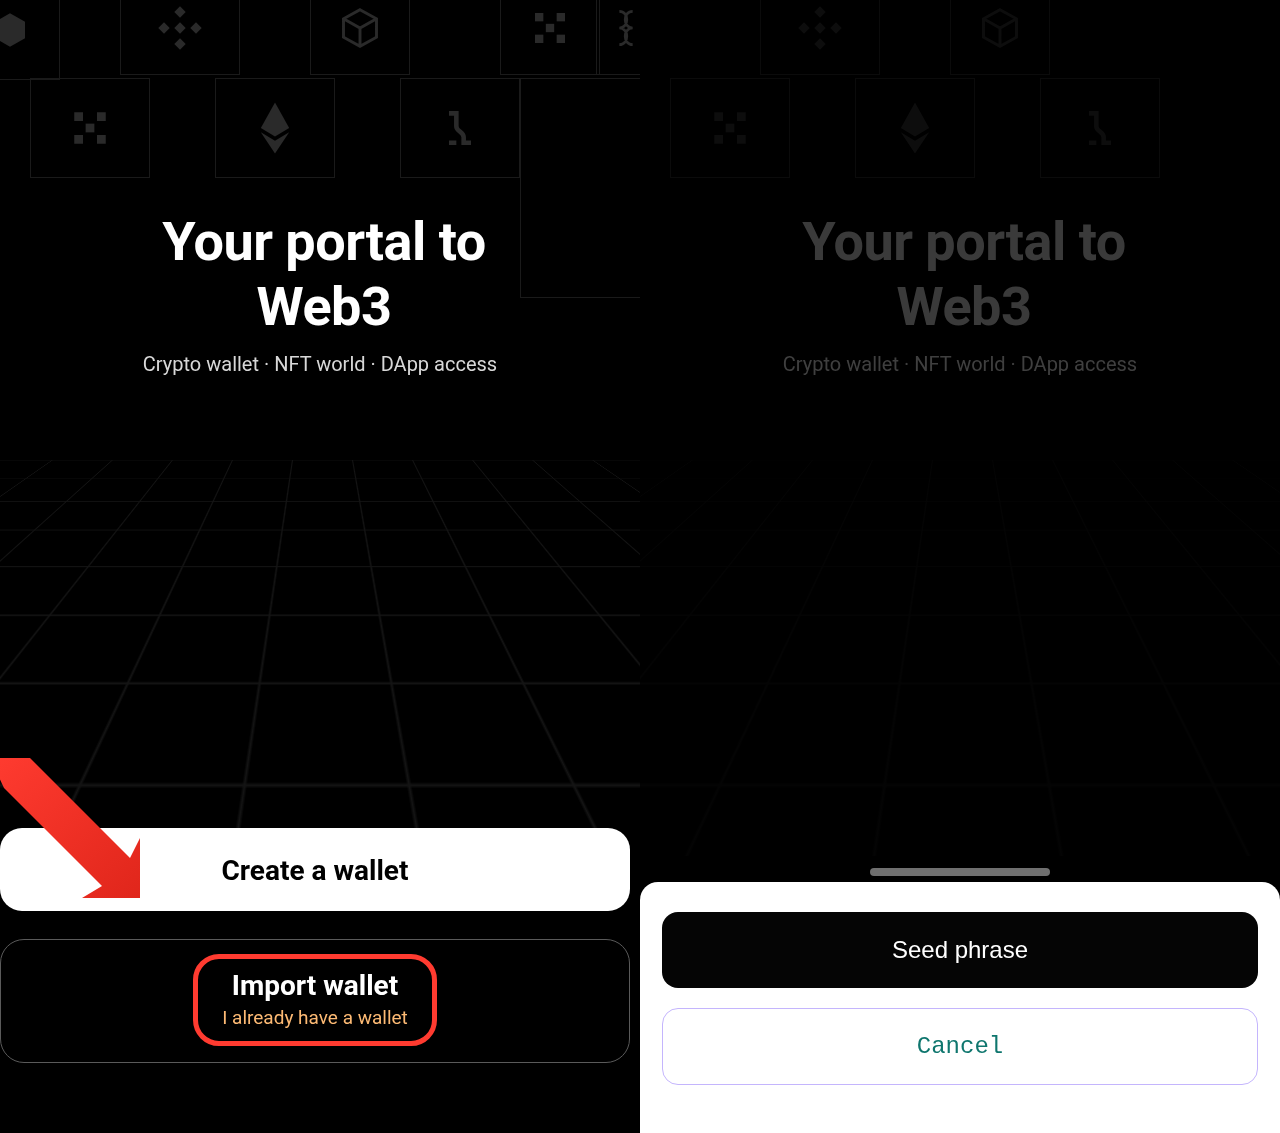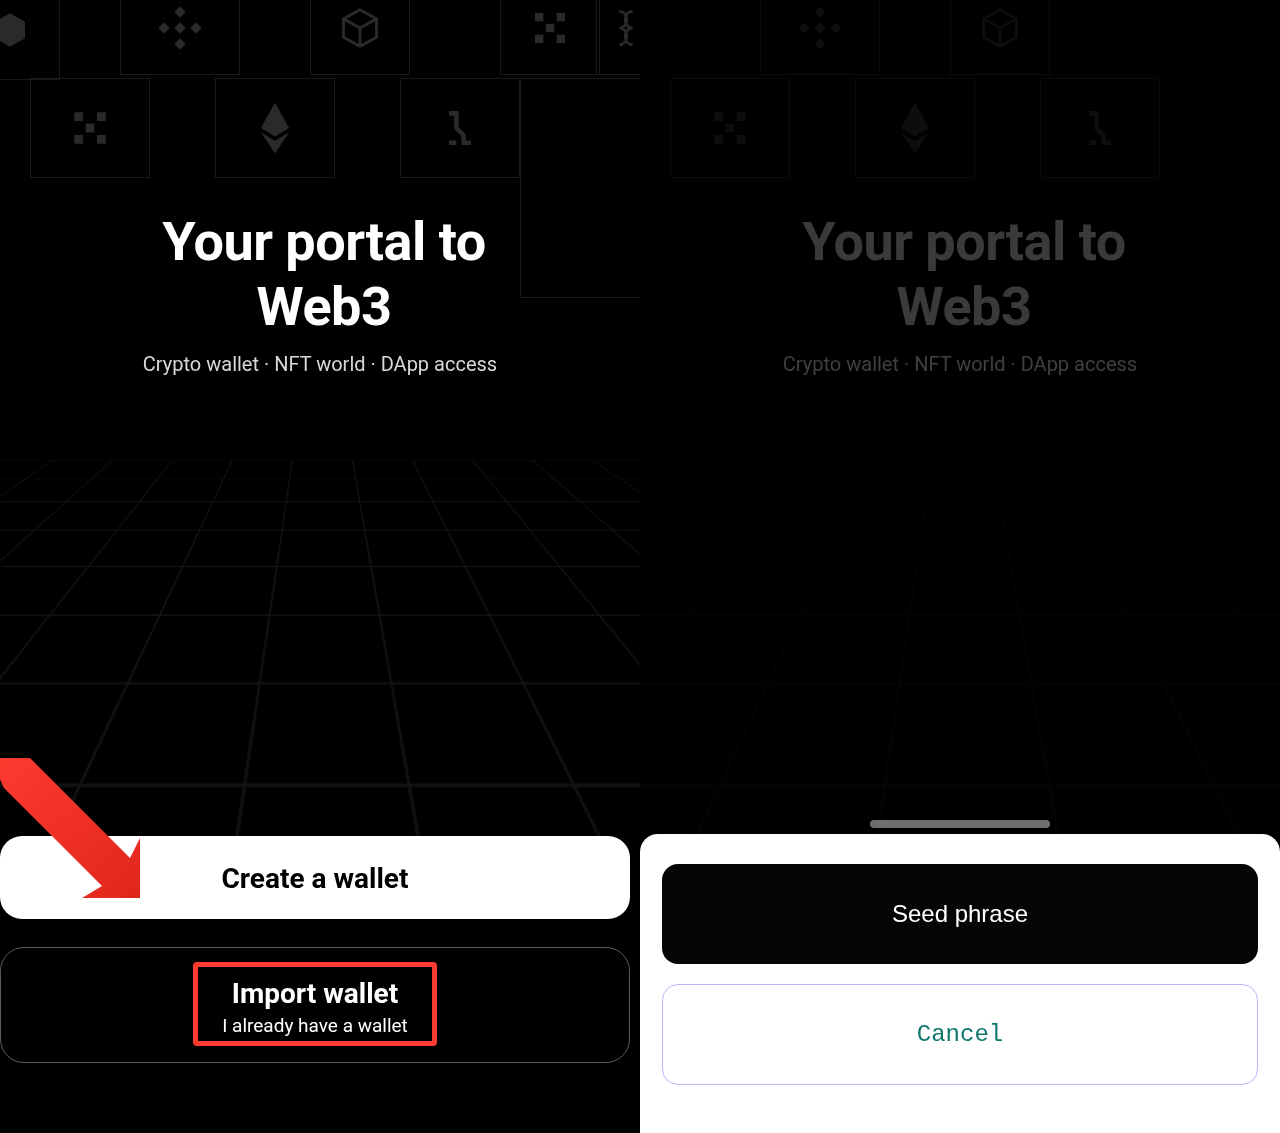--- a/index.html
+++ b/index.html
@@ -45,47 +45,47 @@
   }
   .card-create { background: #fff; color: #000; }
   .card-create .card-title { font-size: 28px; font-weight: 700; color: #000; }
   .card-create .card-sub { font-size: 19px; color: #9a9a9a; }
   .card-import-wrap {
     border: 1px solid #5a5a5a; border-radius: 24px; padding: 14px 0 16px;
     display: flex; justify-content: center;
   }
   .card-import {
     display:inline-flex; flex-direction:column; align-items:center; gap:4px;
-    padding: 10px 24px 4px;
-    border: 5px solid #ff3b30; border-radius: 4px;
+    padding: 10px 24px 12px;
+    border: 5px solid #ff3b30; border-radius: 26px;
     background: rgba(0,0,0,0.0);
   }
   .card-import .card-title { font-size: 28px; font-weight: 700; color: #fff; }
-  .card-import .card-sub { font-size: 19px; color: #ffffff; }
+  .card-import .card-sub { font-size: 19px; color: #fdba74; }
 
   
   .arrow { position: absolute; left: -10px; bottom: 235px; }
   .arrow svg { display:block; }
 
   
   .dim-overlay {
     position: absolute; inset: 0; background: rgba(0,0,0,0.55);
   }
   .sheet {
     position: absolute; left: 0; right: 0; bottom: 0; background: #fff;
     border-top-left-radius: 18px; border-top-right-radius: 18px;
     padding: 30px 22px 48px;
     display: flex; flex-direction: column; gap: 20px;
   }
   .sheet-handle-bar {
     position:absolute; top:-14px; left:50%; transform:translateX(-50%);
     width: 180px; height: 8px; background:#6f6f6f; border-radius:4px;
   }
   .sheet-btn {
-    border-radius: 16px; padding: 36px 10px; font-size: 24px; font-weight: 500;
+    border-radius: 16px; padding: 24px 10px; font-size: 24px; font-weight: 500;
     text-align: center; cursor: pointer; border: none;
   }
   .sheet-btn-dark { background: #050505; color: #fff; }
   .sheet-btn-light { background: #fff; color: #0f766e; border: 1px solid #c4b5fd; font-family: Liberation Mono, monospace; }
 </style>
 </head>
 <body>
 
 <div class="container">
 

